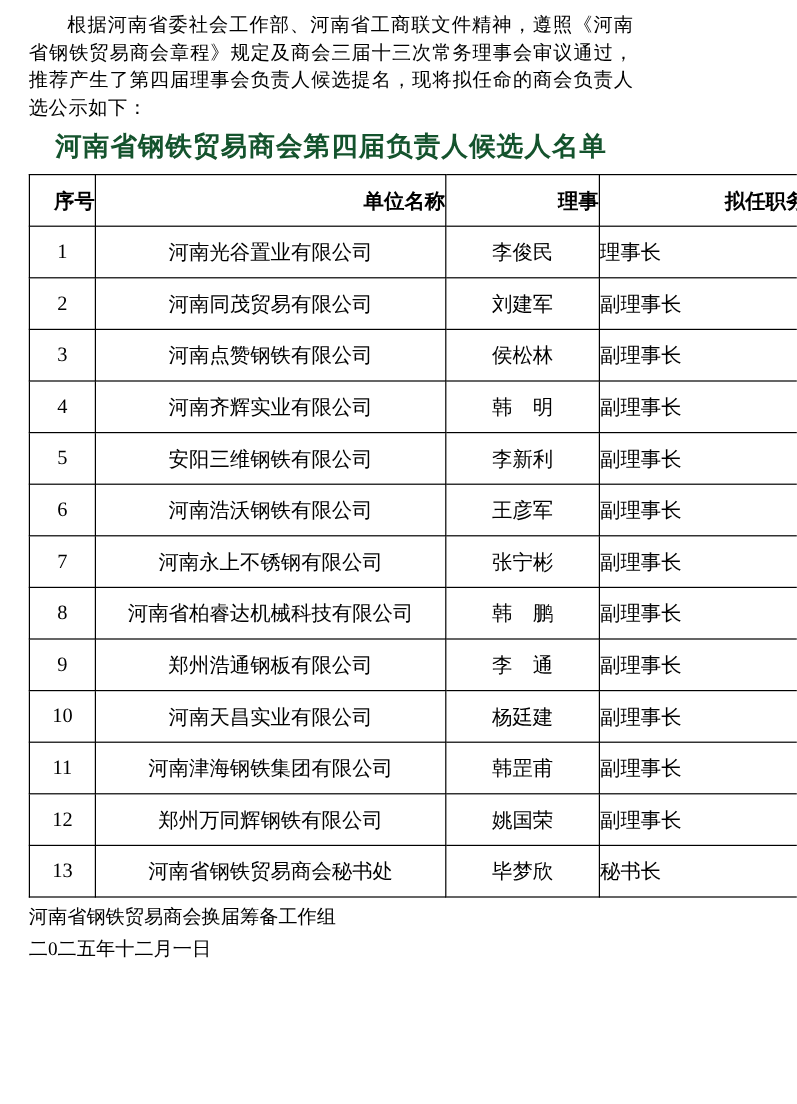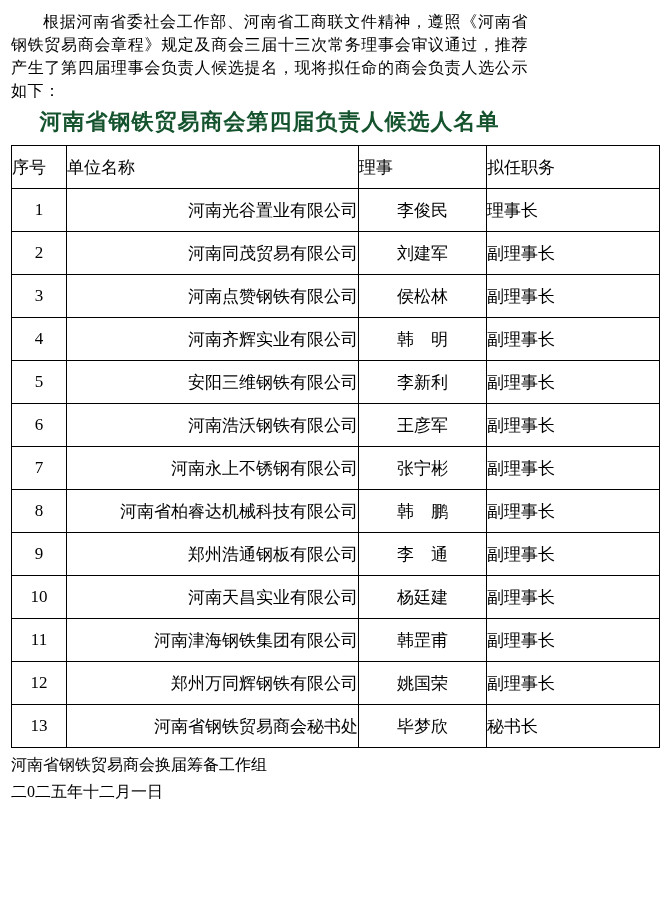--- a/index.html
+++ b/index.html
@@ -3,21 +3,21 @@
 <meta charset="utf-8">
 <style>
   * { box-sizing: border-box; }
   html, body { margin: 0; padding: 0; }
   body {
     width: 664px; height: 920px;
     background: #ffffff; color: #000000;
     font-family: "Liberation Serif", "DejaVu Serif", serif;
     overflow: hidden;
   }
-  .page { width: 536px; height: 920px; padding: 10px 8px 0 11px; }
+  .page { width: 536px; height: 920px; padding: 10px 8px 0 24px; }
 
   .intro {
     margin: 0;
     font-size: 16px;
     line-height: 23px;
     text-indent: 2em;
     text-align: justify;
     letter-spacing: 0.5px;
   }
 
@@ -37,23 +37,23 @@
     table-layout: fixed;
     font-size: 17px;
   }
   table.roster th, table.roster td {
     border: 1.5px solid #000000;
     height: 43px;
     padding: 0;
     overflow: hidden;
     white-space: nowrap;
   }
-  table.roster th { font-weight: normal; text-align: left; }
+  table.roster th { font-weight: bold; text-align: right; }
   td.c-seq      { text-align: center; }
-  td.c-company  { text-align: right; padding-left: 10px; }
+  td.c-company  { text-align: center; padding-left: 10px; }
   td.c-director { text-align: center; }
   td.c-position { text-align: left; }
 
   .notes { margin-top: 12px; }
   .notes p {
     margin: 0 0 7px 40px;
     font-size: 15px;
     line-height: 20px;
     letter-spacing: 0.5px;
   }

